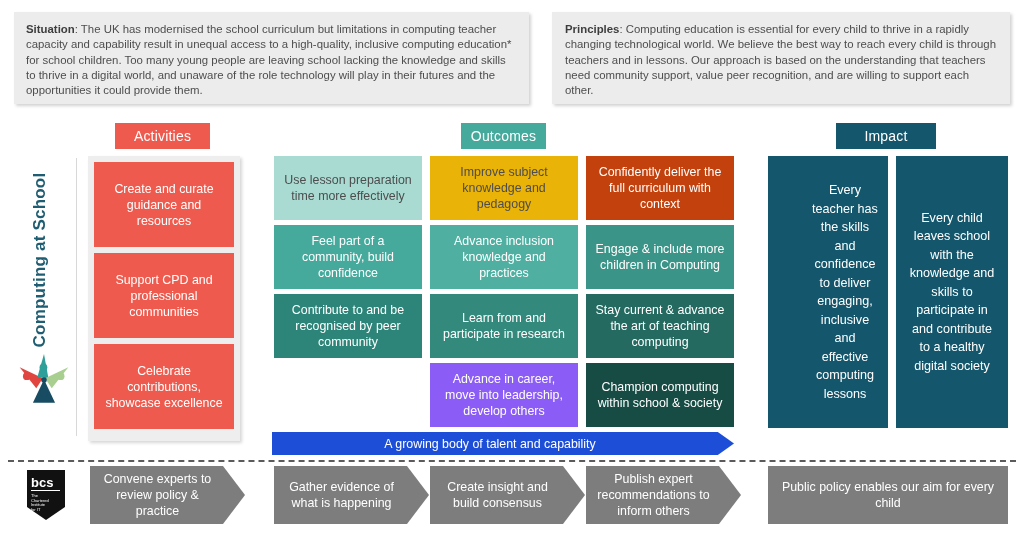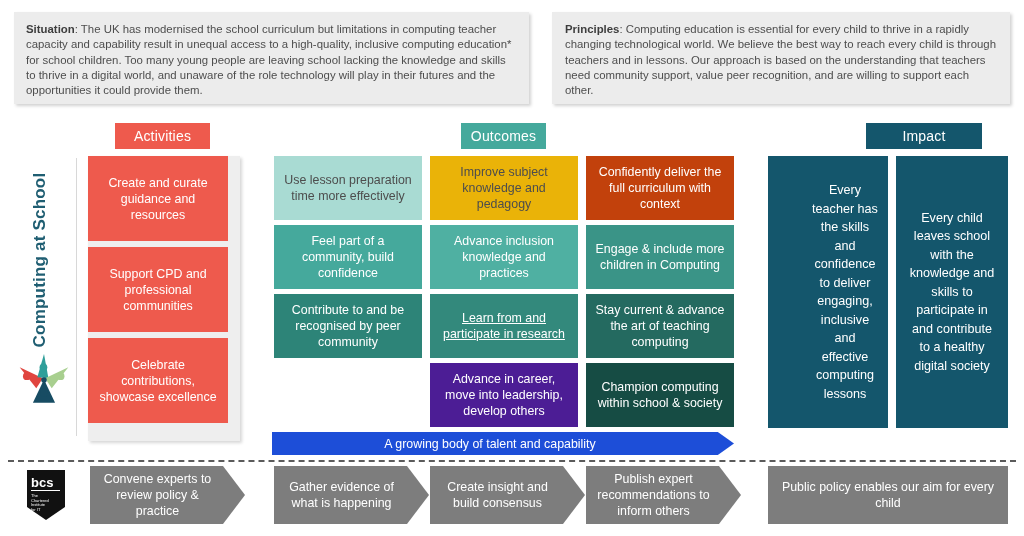--- a/index.html
+++ b/index.html
@@ -29,21 +29,21 @@
   #stmt-principles{left:552px;width:458px;height:92px;}
 
   
   .col-head{
     position:absolute;top:123px;height:26px;
     display:flex;align-items:center;justify-content:center;
     color:#ffffff;font-size:14px;letter-spacing:.2px;
   }
   #head-activities{left:115px;width:95px;background:#ee5a4d;}
   #head-outcomes{left:461px;width:85px;background:#45a99c;}
-  #head-impact{left:836px;width:116px;background:#14566c;margin-left:30px;}
+  #head-impact{left:836px;width:100px;background:#14566c;}
 
   
   .brand-rail{
     position:absolute;left:8px;top:158px;width:62px;height:278px;
   }
   .brand-text{
     position:absolute;left:-88px;top:92px;width:240px;
     transform:rotate(-90deg);
     text-align:center;
     font-size:17px;font-weight:bold;color:#1f5e72;
@@ -55,21 +55,21 @@
     position:absolute;left:76px;top:158px;width:1px;height:278px;
     background:#d8d8d8;
   }
 
   
   .act-panel{
     position:absolute;left:88px;top:156px;width:152px;height:285px;
     background:#eeeeee;
     box-shadow:2px 2px 3px rgba(0,0,0,0.16);
     box-sizing:border-box;
-    padding:0;
+    padding:6px;
   }
   .act-box{
     width:140px;height:85px;
     background:#ee5a4d;color:#ffffff;
     display:flex;align-items:center;justify-content:center;
     text-align:center;font-size:12.4px;line-height:16px;
     box-sizing:border-box;padding:2px 8px;
     margin-bottom:6px;
   }
   .act-box:last-child{margin-bottom:0;}
@@ -185,22 +185,22 @@
 </div>
 
 <div class="out-col" id="out-col-0">
   <div class="out-box" style="background: rgb(169, 219, 211); color: rgb(77, 77, 77);">Use lesson preparation time more effectively</div>
   <div class="out-box" style="background: rgb(69, 169, 156); color: rgb(255, 255, 255);">Feel part of a community, build confidence</div>
   <div class="out-box" style="background: rgb(45, 132, 120); color: rgb(255, 255, 255);">Contribute to and  be recognised by peer community</div>
 </div>
 <div class="out-col" id="out-col-1">
   <div class="out-box" style="background: #eab308; color: rgb(77, 77, 77);">Improve subject knowledge and pedagogy</div>
   <div class="out-box" style="background: rgb(79, 176, 162); color: rgb(255, 255, 255);">Advance inclusion knowledge and practices</div>
-  <div class="out-box" style="background: rgb(51, 137, 124); color: rgb(255, 255, 255); text-decoration: underline;">Learn from and participate in research</div>
-  <div class="out-box" style="background: #4c1d95; color: rgb(255, 255, 255);">Advance in career, move into leadership, develop others</div>
+  <div class="out-box" style="background: rgb(51, 137, 124); color: rgb(255, 255, 255);">Learn from and participate in research</div>
+  <div class="out-box" style="background: #8b5cf6; color: rgb(255, 255, 255);">Advance in career, move into leadership, develop others</div>
 </div>
 <div class="out-col" id="out-col-2">
   <div class="out-box" style="background: #c2410c; color: rgb(255, 255, 255); text-align: center;">Confidently deliver the full curriculum with context</div>
   <div class="out-box" style="background: rgb(58, 148, 135); color: rgb(255, 255, 255);">Engage &amp; include more children in Computing</div>
   <div class="out-box" style="background: rgb(36, 106, 96); color: rgb(255, 255, 255);">Stay current &amp; advance the art of teaching computing</div>
   <div class="out-box" style="background: rgb(22, 76, 68); color: rgb(255, 255, 255);">Champion computing within school &amp; society</div>
 </div>
 
 <div class="imp-box" id="imp-box-0">Every teacher has the skills and confidence to deliver engaging, inclusive and effective computing lessons</div>
 <div class="imp-box" id="imp-box-1">Every child leaves school with the knowledge and skills to participate in and contribute to a healthy digital society</div>

